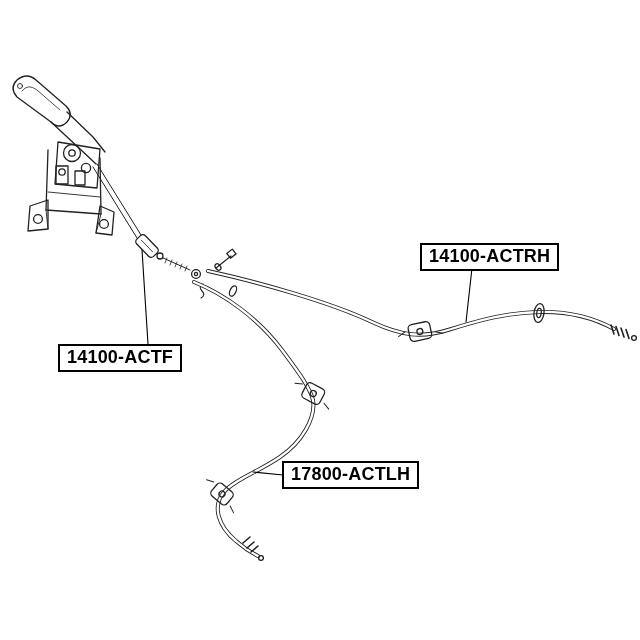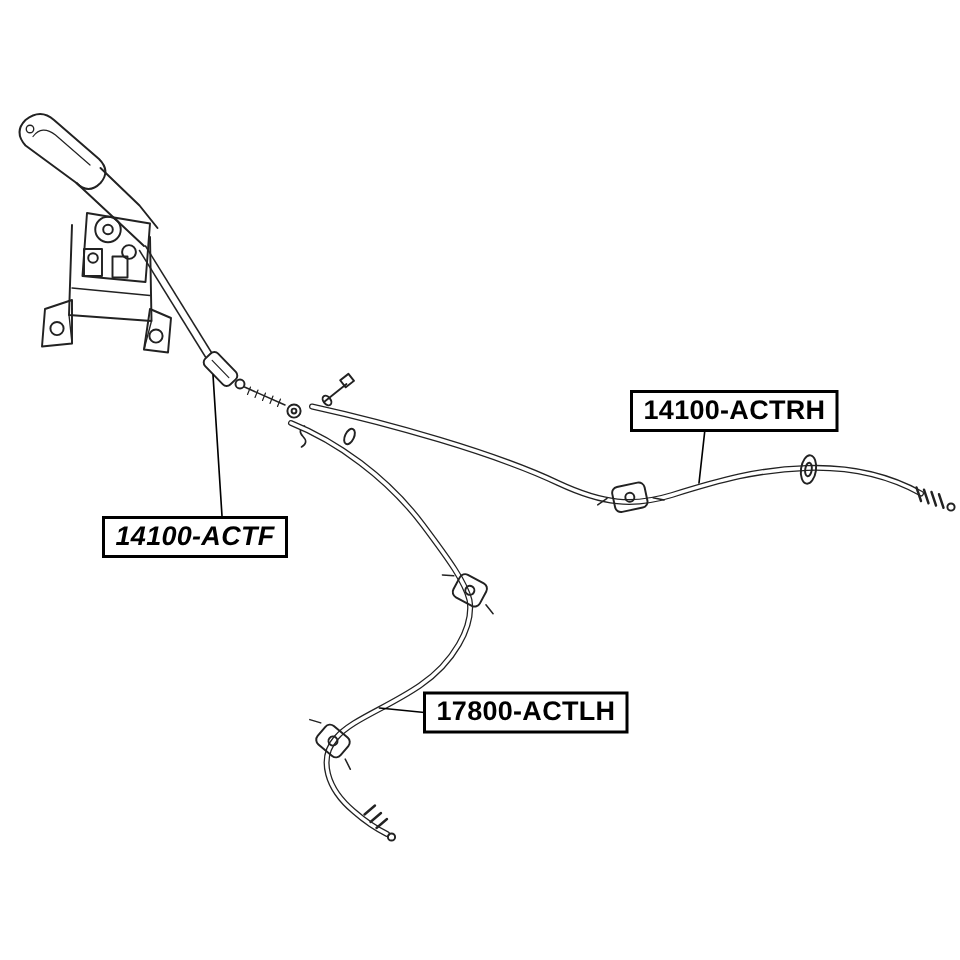--- a/index.html
+++ b/index.html
@@ -136,19 +136,19 @@
       </g>
 
       <g stroke="#000" stroke-width="1.1">
         <path d="M148,344 L142,250"></path>
         <path d="M472,268 L466,322"></path>
         <path d="M283,475 L253,472"></path>
       </g>
     </g>
   </svg>
 
-  <div class="part-label" style="left:420px;top:260px;">14100-ACTRH</div>
+  <div class="part-label" style="left:420px;top:243px;">14100-ACTRH</div>
 
-  <div class="part-label" style="left:68px;top:344px;font-style:italic;">14100-ACTF</div>
+  <div class="part-label" style="left:58px;top:344px;">14100-ACTF</div>
 
   <div class="part-label" style="left:282px;top:461px;">17800-ACTLH</div>
 
 </div>
 
 </body></html>

